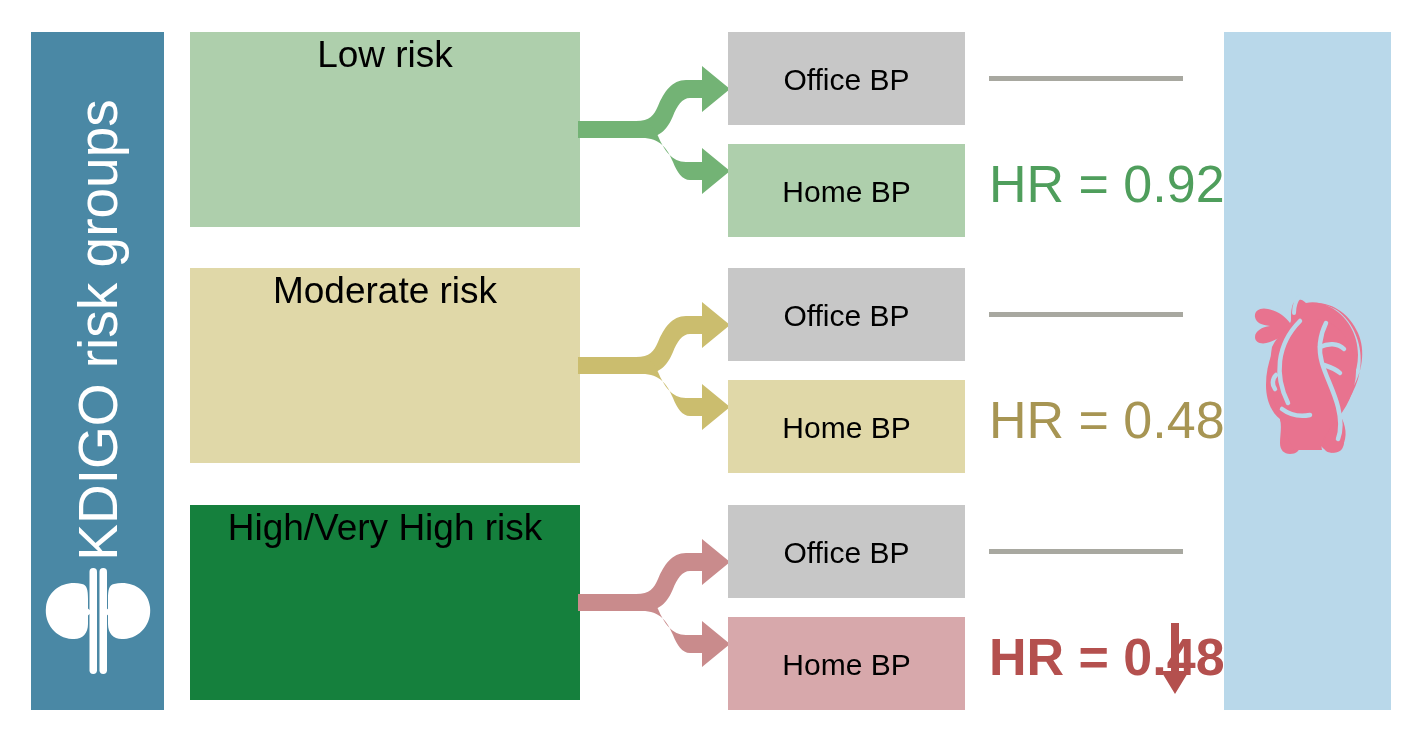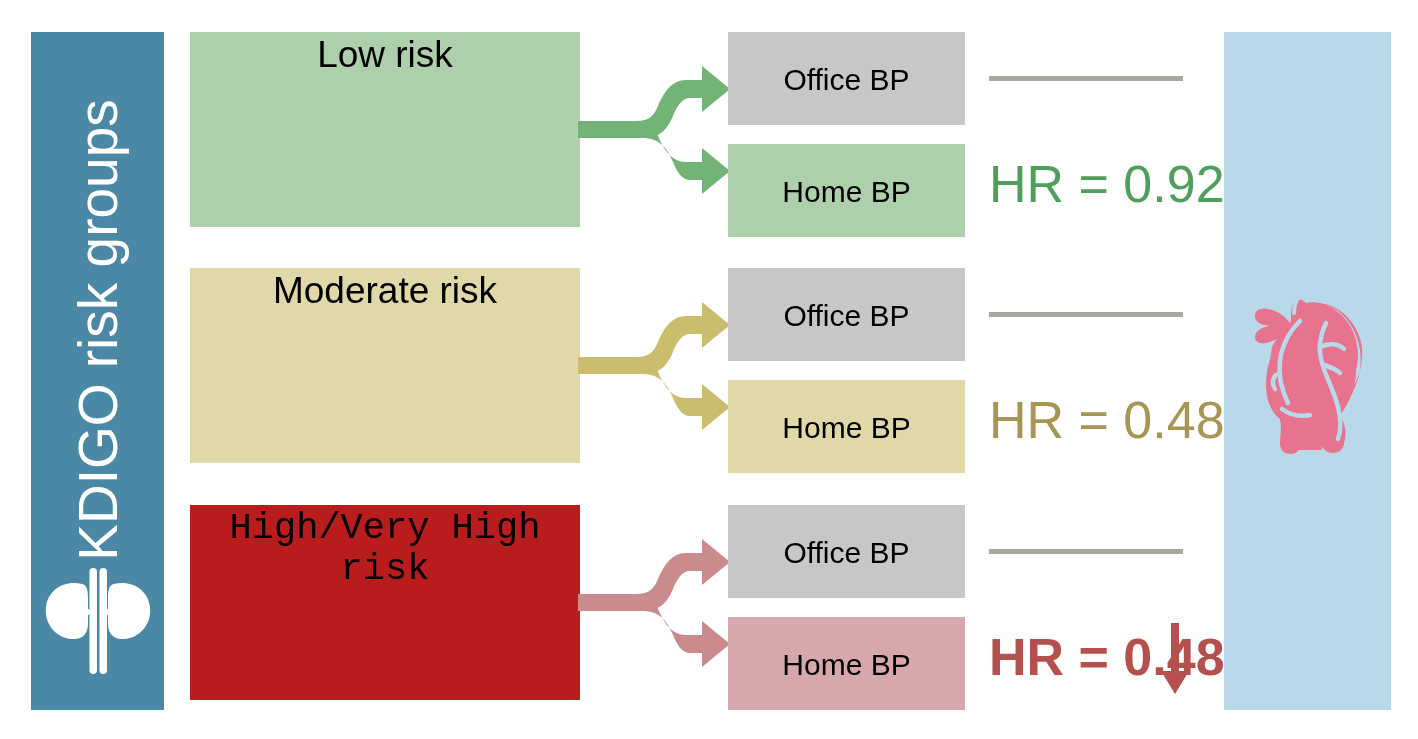--- a/index.html
+++ b/index.html
@@ -169,21 +169,21 @@
     </div>
     <div class="bp-box bp-home" style="background: rgb(224, 216, 168);">
       <span class="bp-label">Home BP</span>
     </div>
 
     <div class="ref-line" style="background: rgb(168, 168, 160);"></div>
     <div class="hr-text" style="color: rgb(167, 149, 83);">HR = 0.48</div>
   </div>
 
   <div class="row row-3">
-    <div class="risk-box" style="background: #b91c1c; font-family: Liberation Mono, monospace;">
+    <div class="risk-box" style="background: #15803d;">
       <span class="risk-label">High/Very High risk</span>
     </div>
 
     <svg class="connector" viewBox="0 0 154 195">
       <g>
         <path d="M0 89 L58 89 C72 89 76 83 80 74 C86 60 94 48 108 48 L124 48 L124 34 L152 57 L124 80 L124 66 L112 66 C104 66 99 74 95 84 C89 98 82 106 64 106 L0 106 Z" fill="#c98b8c"></path>
         <path d="M0 89 L58 89 C72 89 76 95 80 104 C86 118 94 130 108 130 L124 130 L124 116 L152 139 L124 162 L124 148 L112 148 C104 148 99 140 95 130 C89 116 82 106 64 106 L0 106 Z" fill="#c98b8c"></path>
       </g>
     </svg>
 

